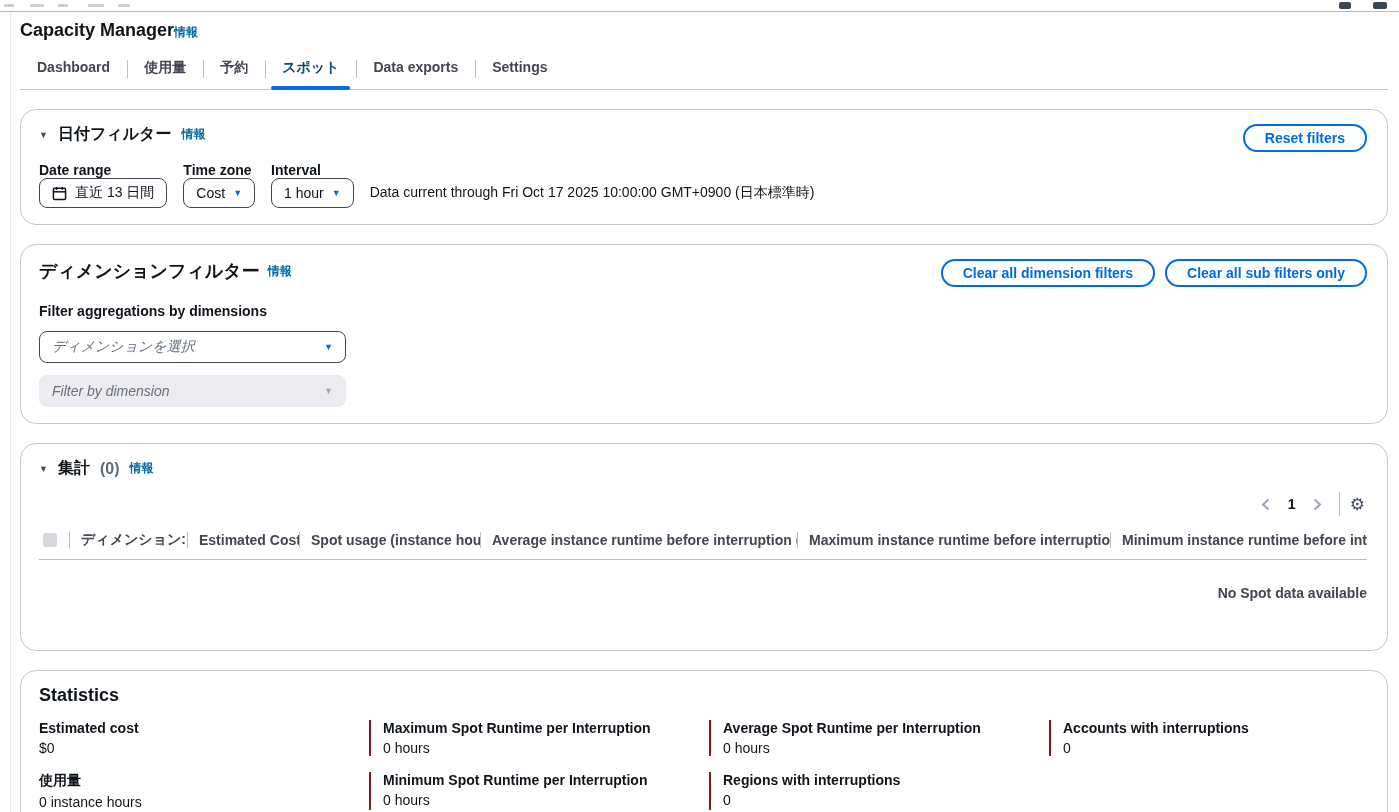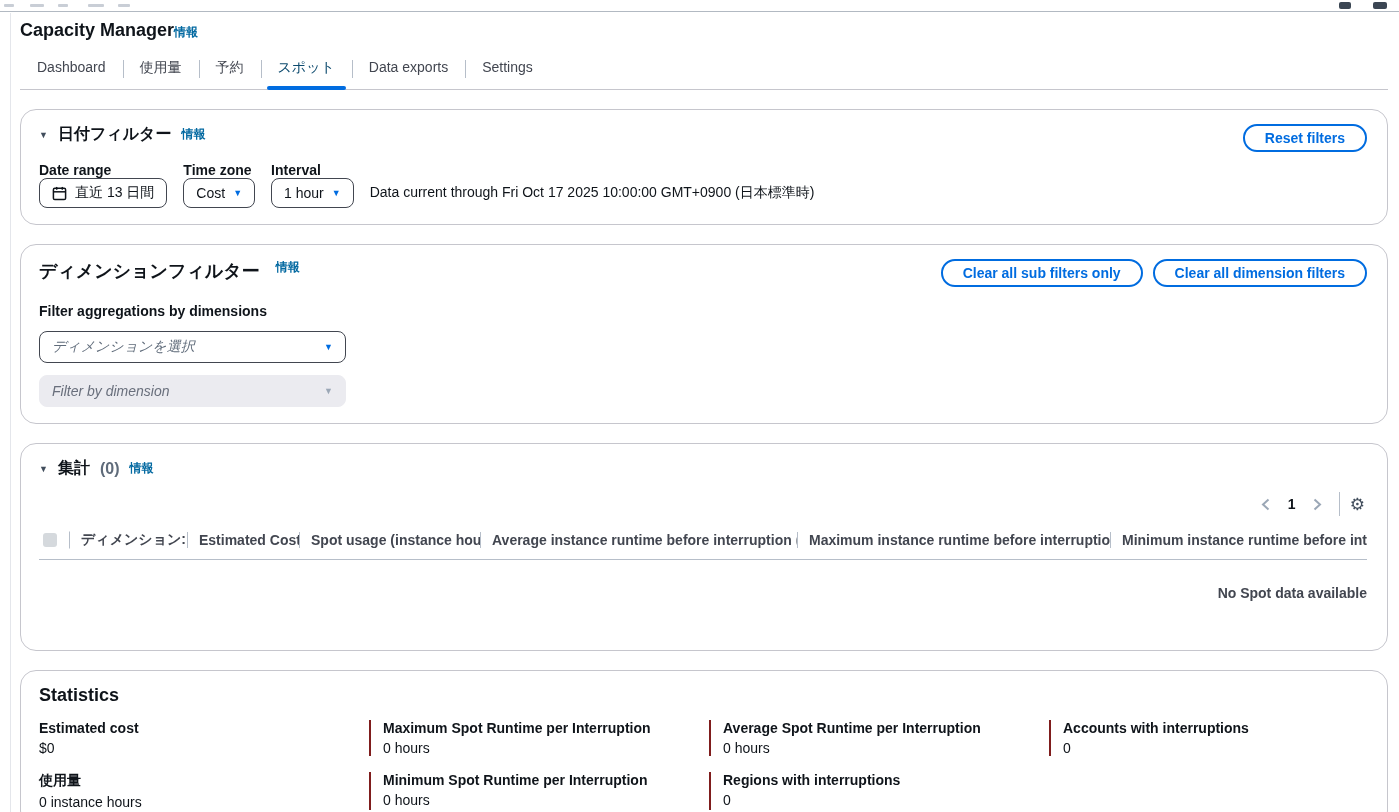--- a/index.html
+++ b/index.html
@@ -16,33 +16,33 @@
   .topbar .frag.dark { background:#3b4653; height:7px; top:2px; border-radius:2px; }
   .leftrail { position:absolute; left:10px; top:13px; bottom:0; width:1px; background:#e4e6eb; }
 
   .page { padding:0 11px 0 20px; position:relative; }
 
   .page-header { display:flex; align-items:baseline; padding-top:8px; }
   .page-title { font-size:18px; font-weight:bold; }
   .info-link { font-size:12px; font-weight:bold; color:#0369a1; text-decoration:none; cursor:pointer; }
 
   .tabs { display:flex; margin-top:8px; border-bottom:1px solid #c6c6cd; }
-  .tab { position:relative; padding:10px 17px 12px; font-weight:normal; color:#424650; cursor:pointer; white-space:nowrap; }
+  .tab { position:relative; padding:10px 17px 12px; font-weight:bold; color:#424650; cursor:pointer; white-space:nowrap; }
   .tab + .tab::before { content:""; position:absolute; left:0; top:50%; transform:translateY(-50%); width:1px; height:18px; background:#b6bec9; }
   .tab.active { color:#0c4a6e;text-align:center; }
   .tab.active::after { content:""; position:absolute; left:6px; right:6px; bottom:-1px; height:4px; border-radius:3px; background:#006ce0; }
 
   .card { border:1px solid #c6c6cd; border-radius:16px; background:#fff; margin-top:19px; padding:14px 20px 16px 18px; position:relative; }
 
   .card-header-row { display:flex; justify-content:space-between; align-items:flex-start; }
   .collapse-title { display:flex; align-items:center; gap:10px; font-size:16px; font-weight:bold; cursor:pointer; }
   .collapse-title .count { color:#5f6b7a; font-weight:bold; }
   .caret-solid { font-size:9px; color:#414d5c; }
   .section-title { font-size:18px; font-weight:bold; }
-  .title-info { display:flex; align-items:flex-start; gap:16px; }
+  .title-info { display:flex; align-items:center; gap:8px; }
 
   .btn-outline { display:inline-flex; align-items:center; justify-content:center; border:2px solid #006ce0; color:#006ce0; background:#fff; font-weight:bold; font-size:14px; font-family:inherit; border-radius:20px; padding:4px 20px; cursor:pointer; white-space:nowrap; }
   .btn-group { display:flex; gap:10px; }
 
   .fields-row { display:flex; align-items:flex-end; gap:16px; margin-top:10px; }
   .field { display:flex; flex-direction:column; }
   .field-label { font-weight:bold; }
   .control-btn { height:30px; display:inline-flex; align-items:center; gap:8px; border:1px solid #424650; border-radius:8px; background:#fff; padding:0 12px; font-size:14px; font-family:inherit; color:#0f141a; cursor:pointer; }
   .caret-blue { color:#006ce0; font-size:9px; }
   .caret-gray { color:#9ba7b6; font-size:9px; }
@@ -145,22 +145,22 @@
     </div>
   </div>
 
   <div class="card">
     <div class="card-header-row">
       <div class="title-info">
         <span class="section-title">ディメンションフィルター</span>
         <a class="info-link">情報</a>
       </div>
       <div class="btn-group">
+        <button class="btn-outline">Clear all dimension filters</button>
         <button class="btn-outline">Clear all sub filters only</button>
-        <button class="btn-outline">Clear all dimension filters</button>
       </div>
     </div>
     <div class="bold-label">Filter aggregations by dimensions</div>
     <div class="select">
       <span>ディメンションを選択</span>
       <span class="caret-blue">▼</span>
     </div>
     <div class="select disabled">
       <span>Filter by dimension</span>
       <span class="caret-gray">▼</span>

